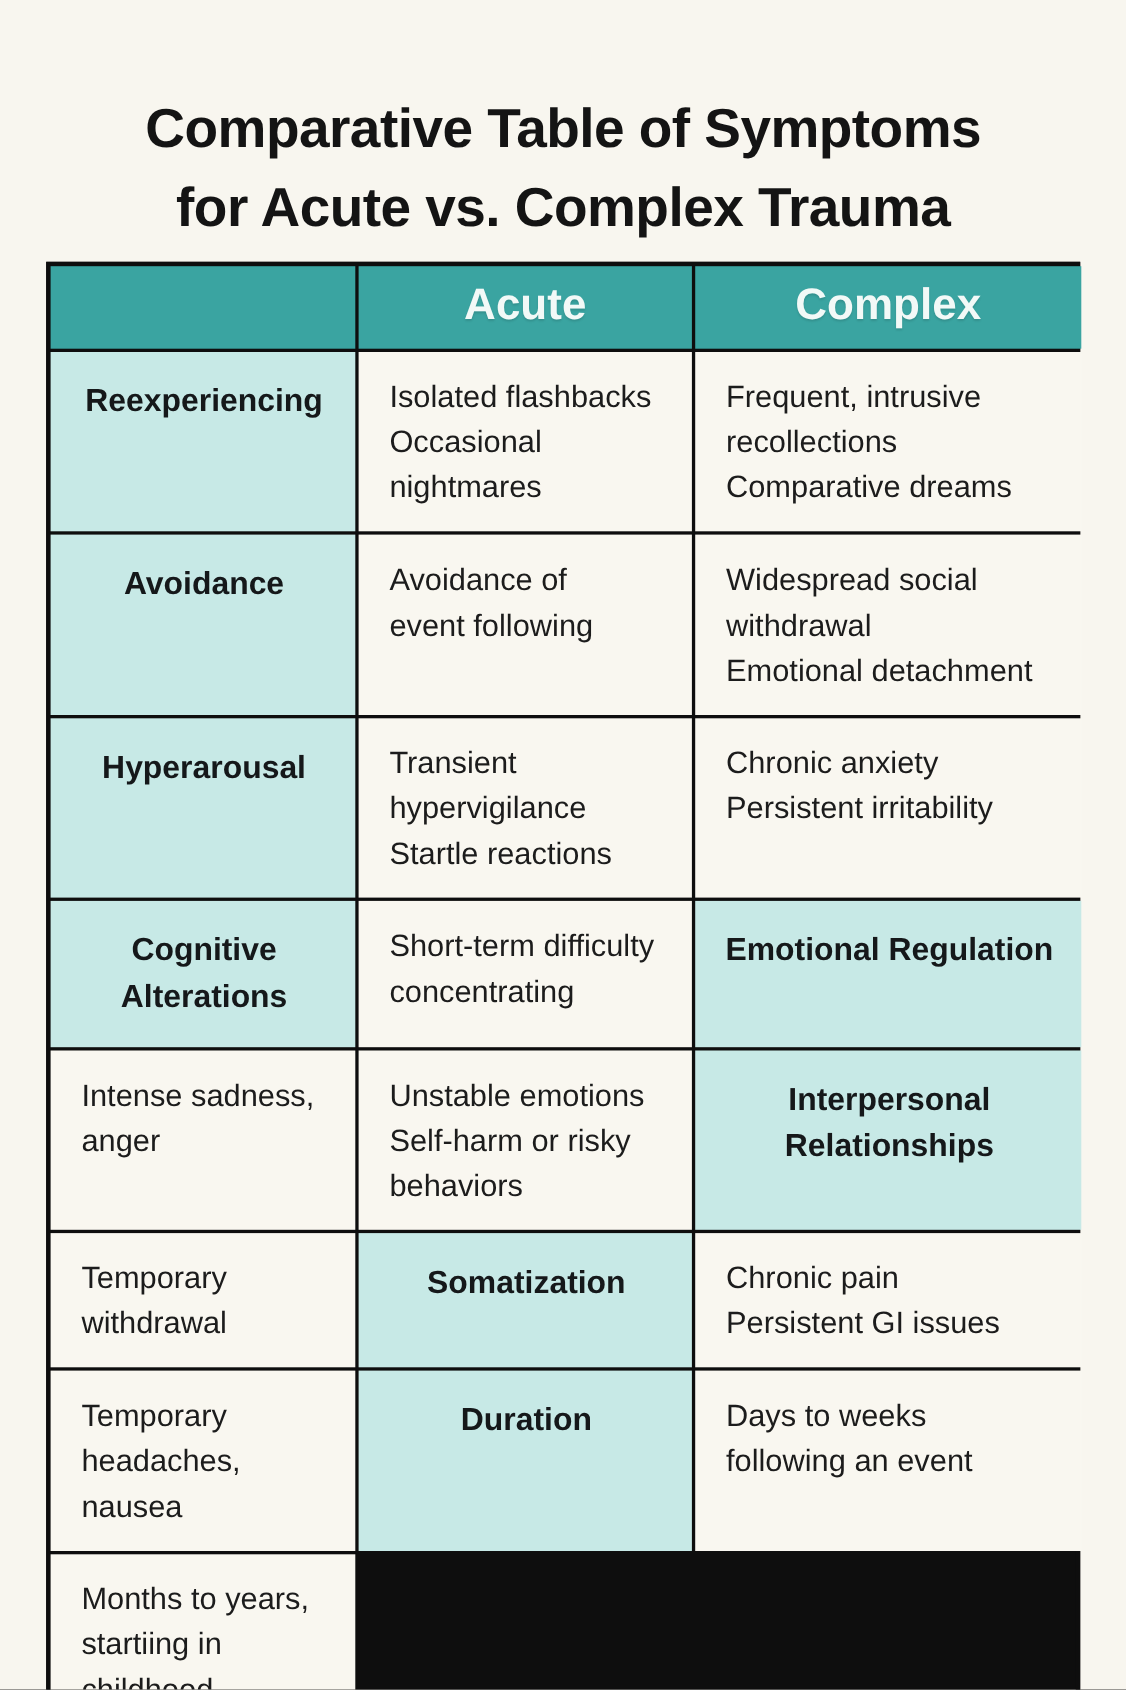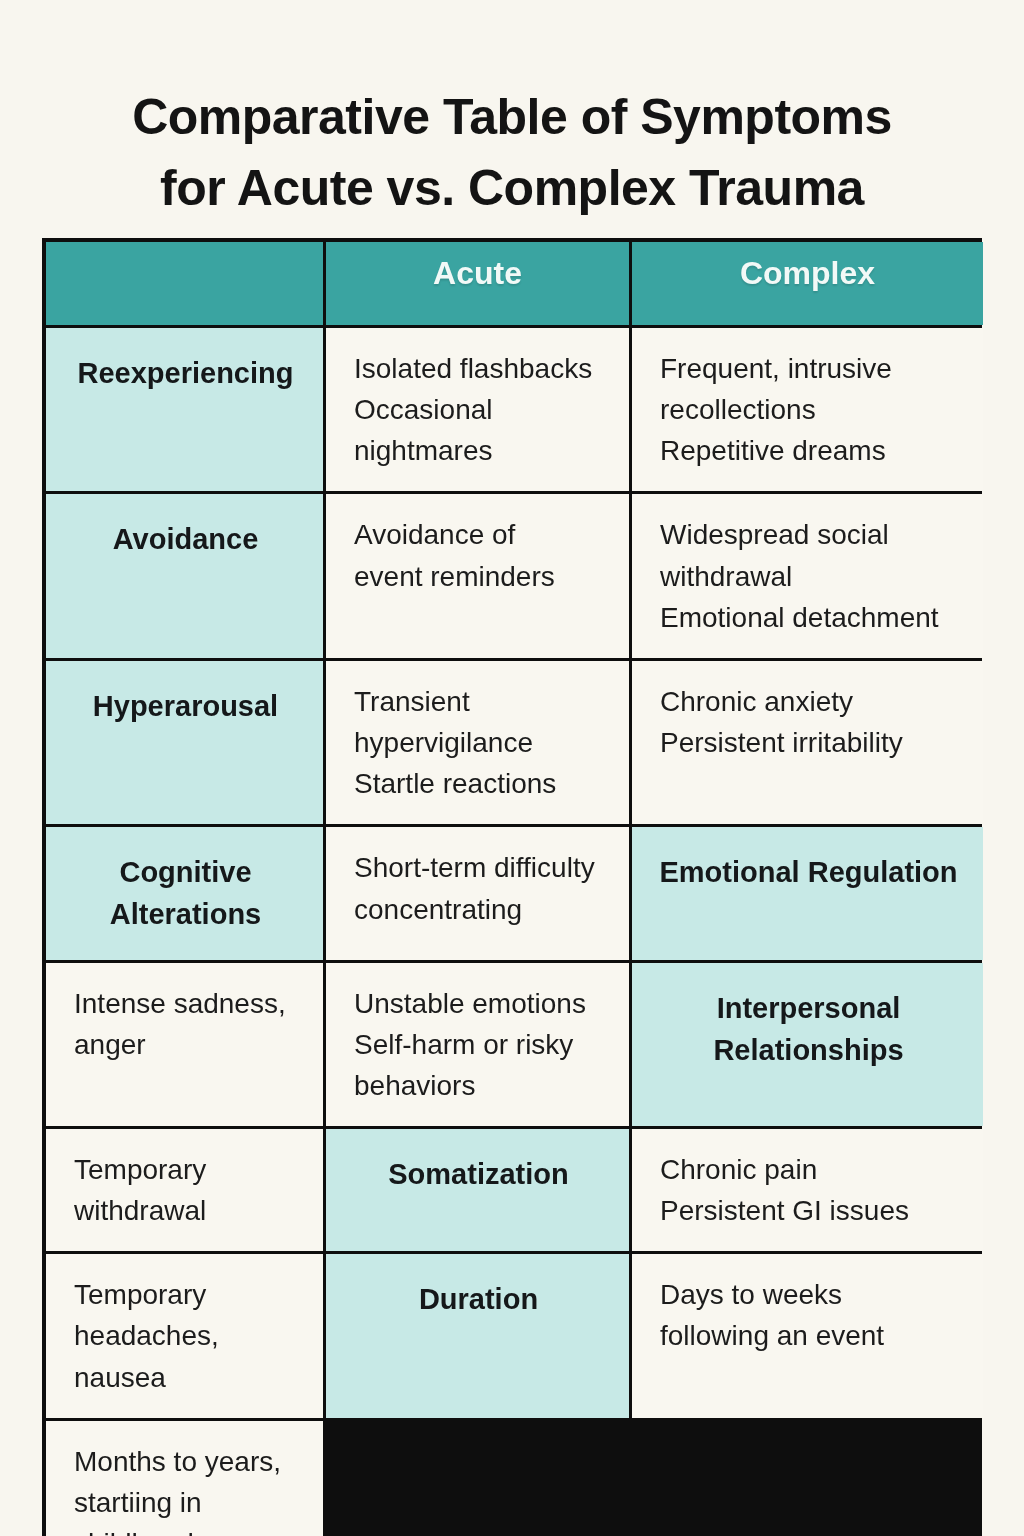--- a/index.html
+++ b/index.html
@@ -37,23 +37,23 @@
     display: grid;
     grid-template-columns: 277px 303px 351px;
     gap: 3px;
     background: #0e0e0e;      
     border: 4px solid #0e0e0e;
   }
   .hcell {
     background: #3aa4a1;
     color: #f2f9f7;
     font-weight: bold;
-    font-size: 32px;
+    font-size: 40px;
     text-align: center;
-    padding: 13px 0 33px 0;
+    padding: 13px 0 17px 0;
     text-shadow: 0 2px 2px rgba(0,0,0,0.12);
   }
   .label-cell {
     background: #c7e9e6;
     font-weight: bold;
     font-size: 29px;
     line-height: 1.45;
     padding: 24px 18px 24px 20px;
     color: #15181a;
     text-align: center;
@@ -78,25 +78,25 @@
   <div class="grid">
 
     <div class="hcell"></div>
     <div class="hcell">Acute</div>
     <div class="hcell">Complex</div>
 
     <div class="label-cell">Reexperiencing</div>
     <div class="data-cell">Isolated flashbacks
 Occasional nightmares</div>
     <div class="data-cell">Frequent, intrusive recollections
-Repetitive dreams</div>
+Comparative dreams</div>
 
     <div class="label-cell">Avoidance</div>
     <div class="data-cell">Avoidance of
-event reminders</div>
+event following</div>
     <div class="data-cell">Widespread social withdrawal
 Emotional detachment</div>
 
     <div class="label-cell">Hyperarousal</div>
     <div class="data-cell">Transient hypervigilance
 Startle reactions</div>
     <div class="data-cell">Chronic anxiety
 Persistent irritability</div>
 
     <div class="label-cell">Cognitive Alterations</div>

